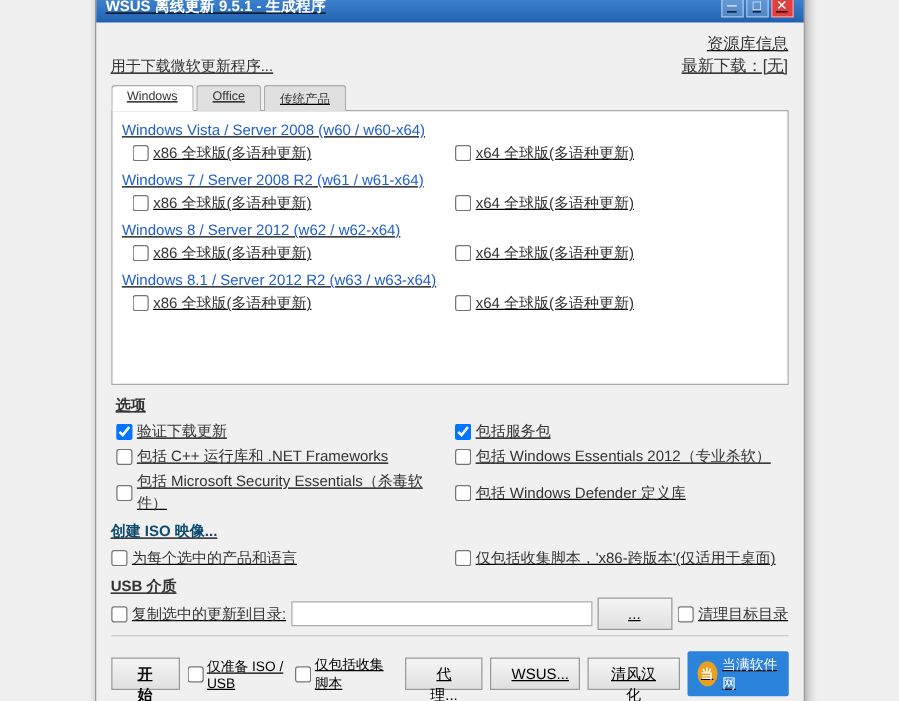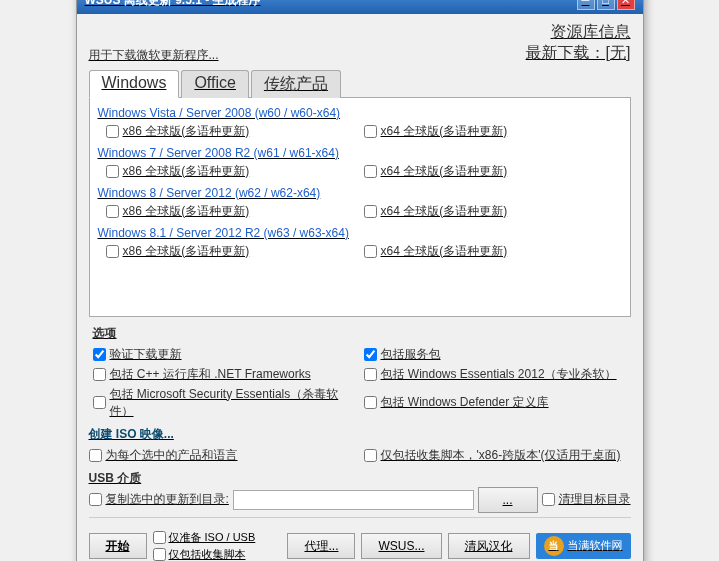--- a/index.html
+++ b/index.html
@@ -59,34 +59,34 @@
       justify-content: space-between;
       align-items: flex-end;
       margin-bottom: 6px;
     }
     .download-label {
       font-size: 12px;
       color: #333;
     }
     .resource-info {
       text-align: right;
-      font-size: 16px;
+      font-size: 13px;
       color: #333;
     }
     .tabs {
       display: flex;
       gap: 0;
       margin-bottom: 0;
     }
     .tab {
       padding: 3px 12px;
       border: 1px solid #aaa;
       background: #e0e0e0;
       cursor: pointer;
-      font-size: 16px;
+      font-size: 10px;
       color: #333;
       border-bottom: none;
       margin-right: 2px;
       border-radius: 3px 3px 0 0;
     }
     .tab.active {
       background: white;
       border-bottom: 1px solid white;
       z-index: 1;
       position: relative;
@@ -194,21 +194,21 @@
     }
     .footer {
       display: flex;
       align-items: center;
       gap: 6px;
       margin-top: 8px;
       padding: 4px 0;
     }
     .footer-checkboxes {
       display: flex;
-      flex-direction: column;
+      flex-direction: row;
       gap: 2px;
       font-size: 11px;
     }
     .footer-check-item {
       display: flex;
       align-items: center;
       gap: 3px;
     }
     .btn {
       padding: 4px 16px;

